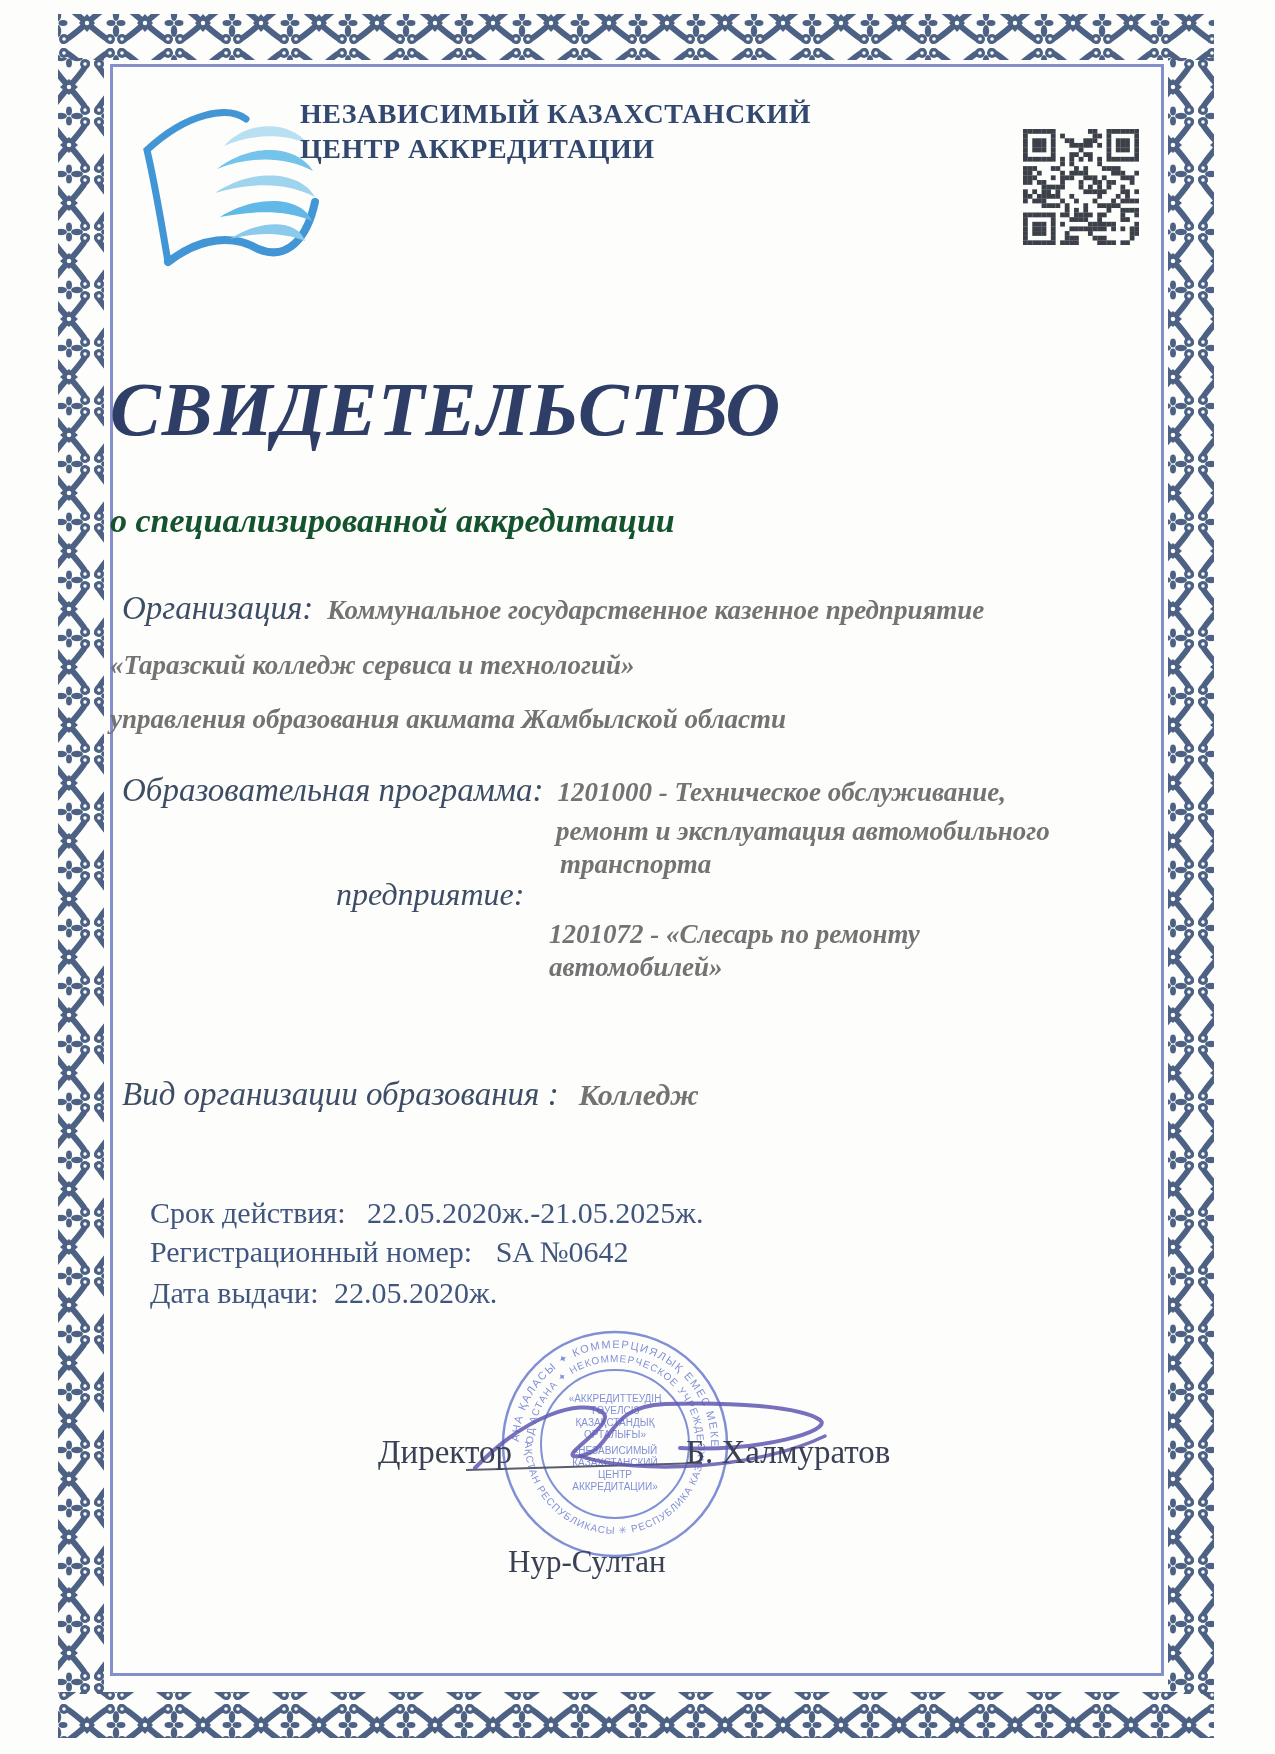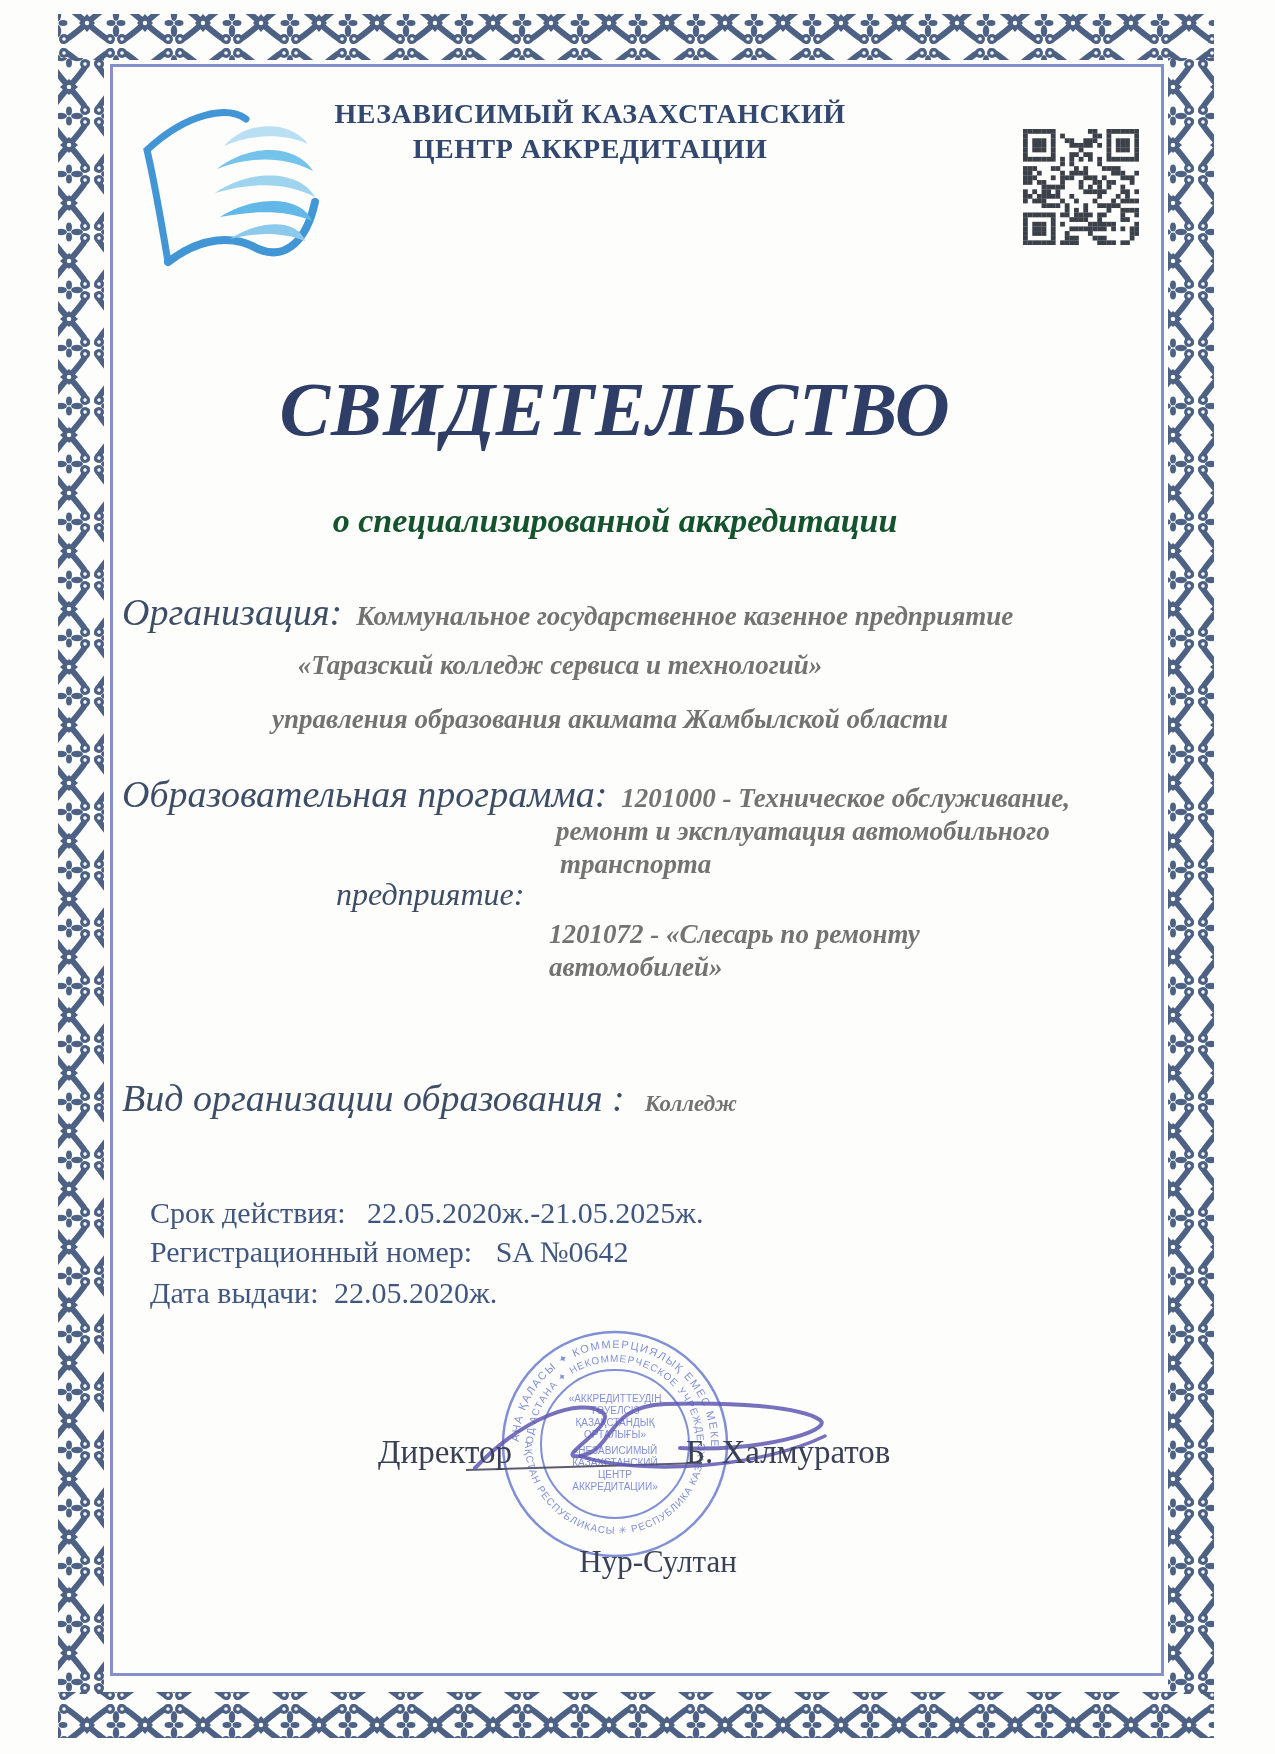--- a/index.html
+++ b/index.html
@@ -2,25 +2,25 @@
 <html><head>
 <meta charset="utf-8">
 <style>
   html,body{margin:0;padding:0;background:#e8e8e8;}
   .page{
     position:relative; width:1275px; height:1754px; margin:0 auto;
     background:#fdfdfc; overflow:hidden;
     font-family:"Liberation Serif","DejaVu Serif",serif;
   }
   .abs{position:absolute;}
-  .ctr{text-align:center;}
+  .ctr{text-align:left;}
   .hdr{font-weight:bold; font-size:28px; line-height:35px; color:#33486f; letter-spacing:.5px;}
   .title{font-size:76px; font-weight:bold; font-style:italic; color:#2f3e66; letter-spacing:1px;}
   .subtitle{font-size:34px; font-weight:bold; font-style:italic; color:#14532d;}
-  .lbl{font-style:italic; font-size:38px; color:#3e4d66;}
+  .lbl{font-style:italic; font-size:33px; color:#3e4d66;}
   .val{font-style:italic; font-weight:bold; font-size:27px; color:#737373;}
   .dates{font-size:30px; color:#41567f;}
   .footer-name{font-size:31px; color:#3a4154;}
   .inner-frame{
     position:absolute; left:110px; top:64px; width:1048px; height:1606px;
     border:3px solid #8490cb;
   }
   .stamp-text{fill:#6678cc; font-family:"Liberation Sans","DejaVu Sans",sans-serif;}
 </style>
 </head>
@@ -407,21 +407,21 @@
   </div>
   <div class="abs val" style="left:556px;top:816px">ремонт и эксплуатация автомобильного</div>
   <div class="abs val" style="left:560px;top:849px">транспорта</div>
 
   <div class="abs lbl" style="left:336px;top:876px;font-size:32px">предприятие:</div>
   <div class="abs val" style="left:549px;top:919px">1201072 - «Слесарь по ремонту</div>
   <div class="abs val" style="left:549px;top:952px">автомобилей»</div>
 
   <div class="abs" style="left:122px;top:1076px">
     <span class="lbl">Вид организации образования :</span>
-    <span class="val" style="margin-left:16px;font-size:23px">Колледж</span>
+    <span class="val" style="margin-left:16px;font-size:30px">Колледж</span>
   </div>
 
   <div class="abs dates" style="left:150px;top:1196px">
     <span>Срок действия:</span>
     <span style="margin-left:14px">22.05.2020ж.-21.05.2025ж.</span>
   </div>
   <div class="abs dates" style="left:150px;top:1235px">
     <span>Регистрационный номер:</span>
     <span style="margin-left:16px">SA №0642</span>
   </div>

